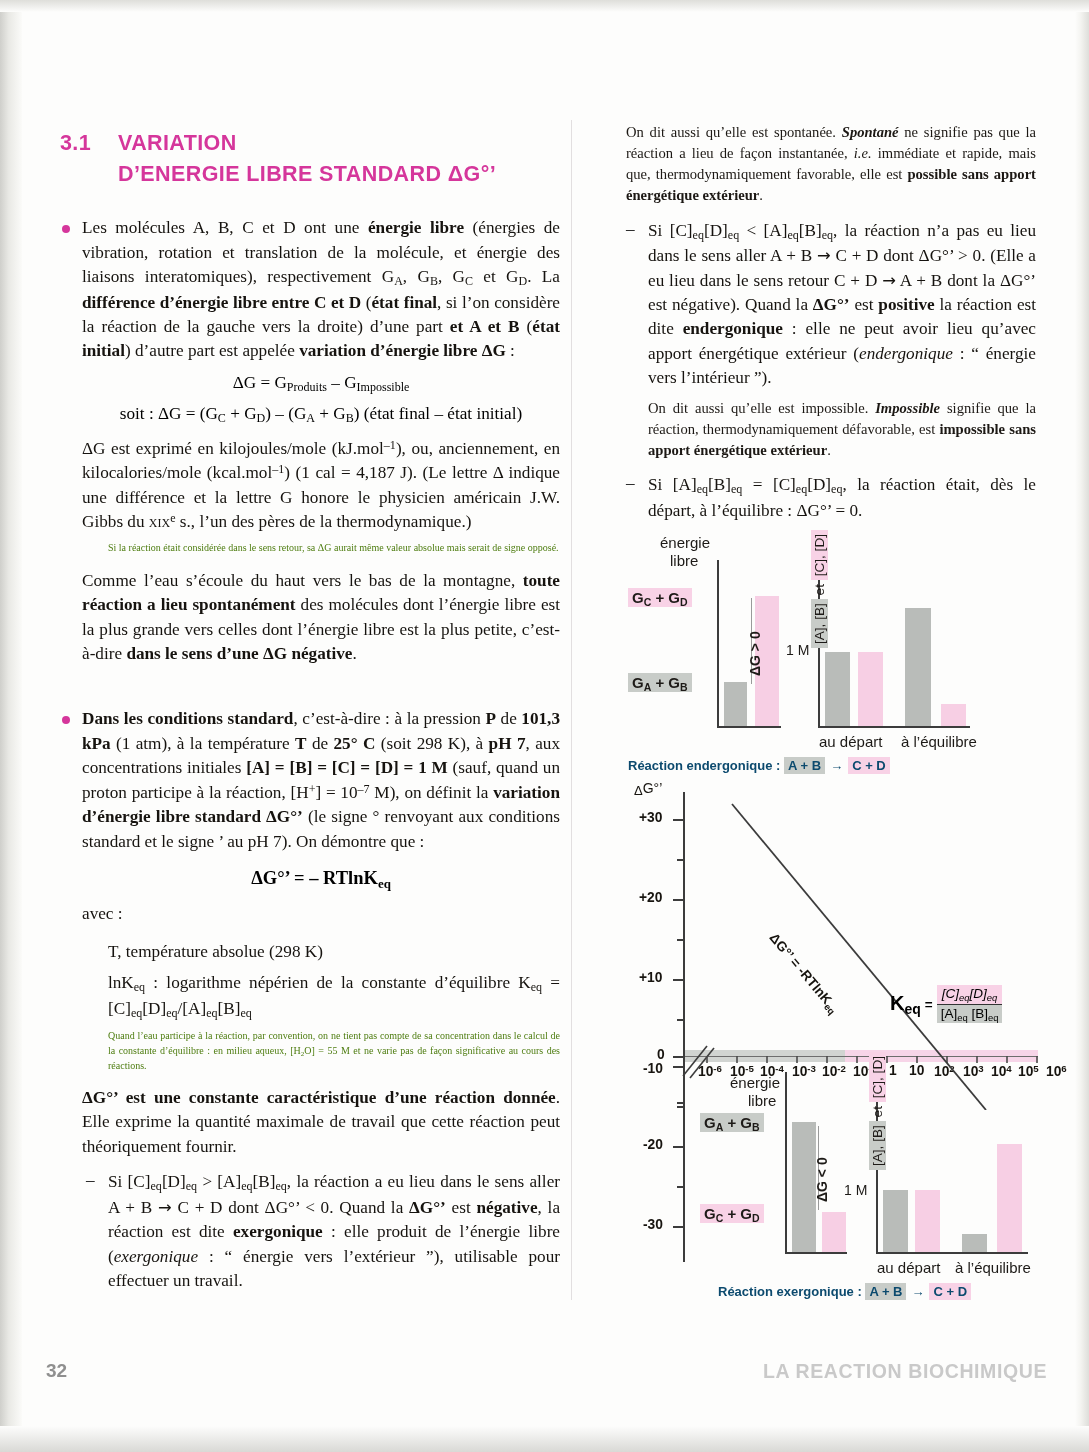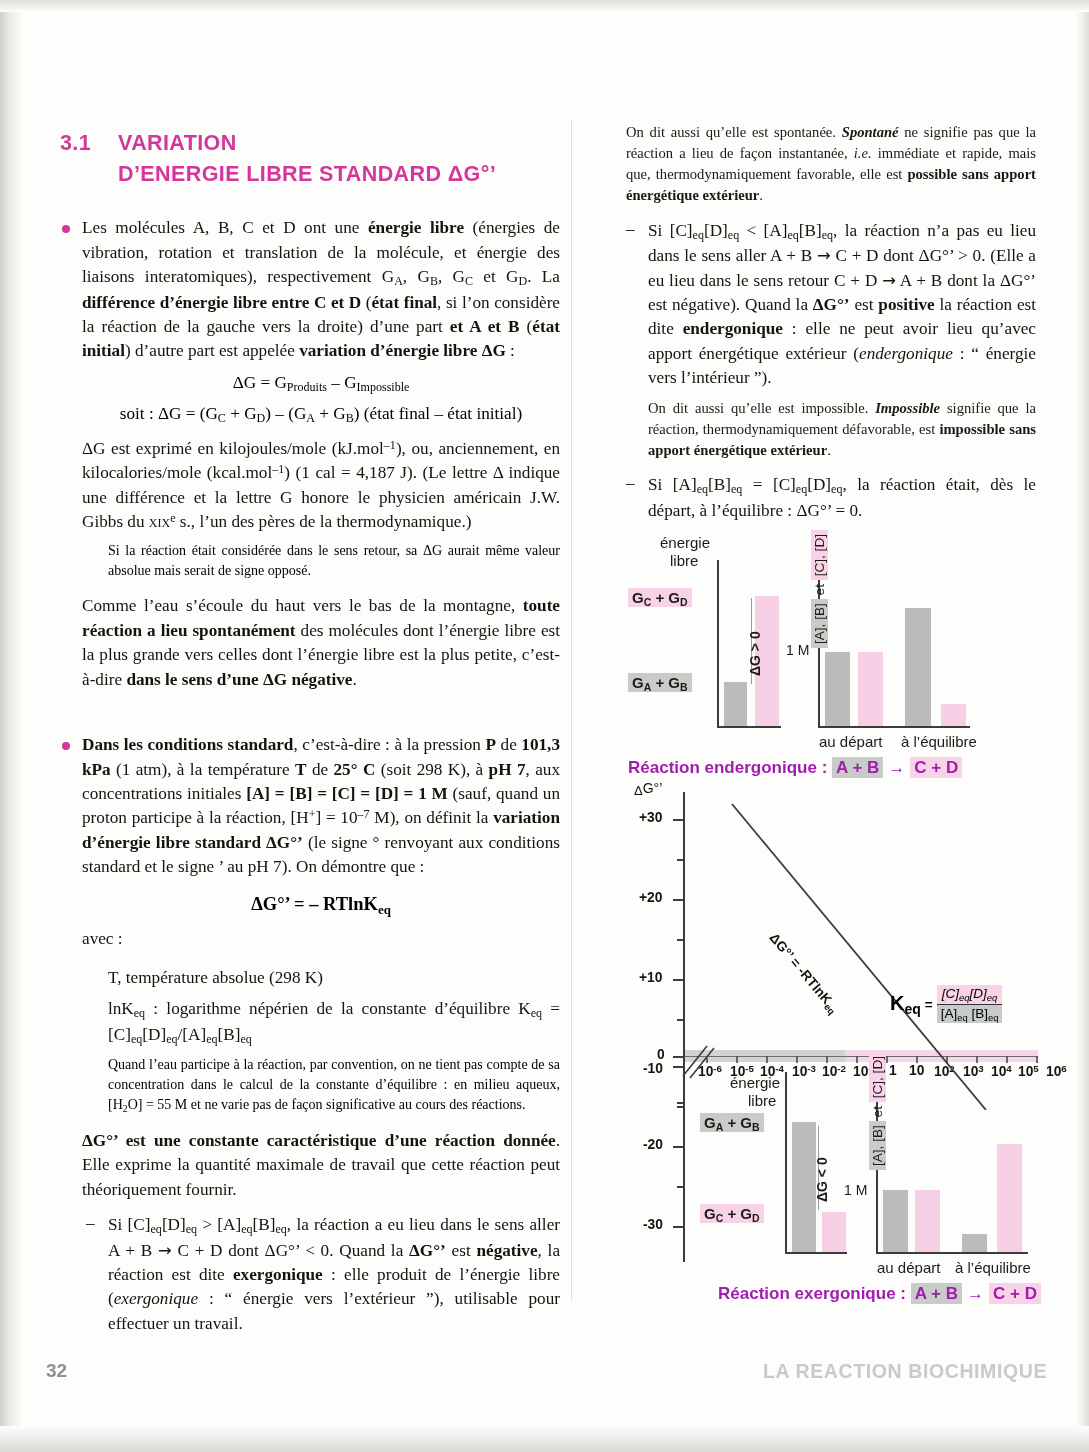--- a/index.html
+++ b/index.html
@@ -35,21 +35,21 @@
   .bul::before{content:"";position:absolute;left:2px;top:9px;width:8px;height:8px;
     border-radius:50%;background:#d5369b;}
   p{margin:0 0 0 0;font-size:17.2px;line-height:1.42;text-align:justify;
     color:#16130f;}
   .jp{text-align:justify;}
   b{font-weight:bold;}
   i{font-style:italic;}
   .eq{text-align:center;margin:9px 0 9px 0;font-size:17.2px;}
   .eq2{text-align:center;margin:8px 0 10px 0;font-size:17.2px;}
   .eqbold{text-align:center;font-weight:bold;font-size:18.5px;margin:14px 0 10px;}
-  .small{font-size:14px;line-height:1.43;margin-left:26px;text-align:justify;color:#000000;}
+  .small{font-size:10px;line-height:1.43;margin-left:26px;text-align:justify;color:#4d7c0f;}
   .ind{margin-left:26px;}
   .gap{height:13px;}
   .gap-s{height:7px;}
   sub{font-size:.70em;vertical-align:-.28em;}
   sup{font-size:.70em;vertical-align:.42em;}
   .dash{position:relative;padding-left:26px;margin-top:11px;}
   .dash::before{content:"–";position:absolute;left:4px;top:0;font-size:17.2px;}
   .dash p{font-size:17.2px;}
   .arr{font-family:"DejaVu Sans",sans-serif;font-size:.95em;}
 
@@ -63,21 +63,21 @@
   .fig{position:relative;font-family:"Liberation Sans",sans-serif;}
   .axis{position:absolute;background:#3c3c3c;}
   .bar{position:absolute;}
   .bar.grey{background:#b9bcb9;}
   .bar.pink{background:#f7cfe4;}
   .lbl{position:absolute;font-size:13.5px;color:#1d1a17;white-space:nowrap;}
   .lbl-b{font-weight:bold;font-size:15px;}
   .hl-g{background:#c8ccc8;padding:1px 4px;}
   .hl-p{background:#f8d2e6;padding:1px 4px;}
   .vrot{transform:rotate(-90deg);transform-origin:left top;}
-  .cap{position:absolute;color:#a21caf;font-weight:bold;font-size:17px;
+  .cap{position:absolute;color:#0c4a6e;font-weight:bold;font-size:13px;
      font-family:"Liberation Sans",sans-serif;white-space:nowrap;}
   .arrowline{position:absolute;background:#9a9a9a;width:1px;}
   .tick{position:absolute;background:#3c3c3c;}
   .axlbl{position:absolute;font-size:13.8px;color:#17140f;white-space:nowrap;
      font-family:"Liberation Sans",sans-serif;}
   .axlbl.bold{font-weight:bold;}
   .zeroband-g{position:absolute;background:#c9ccc9;opacity:.85;}
   .zeroband-p{position:absolute;background:#f6d0e5;opacity:.9;}
 
   .footer-num{position:absolute;left:46px;top:1360px;font-family:"Liberation Sans",sans-serif;

